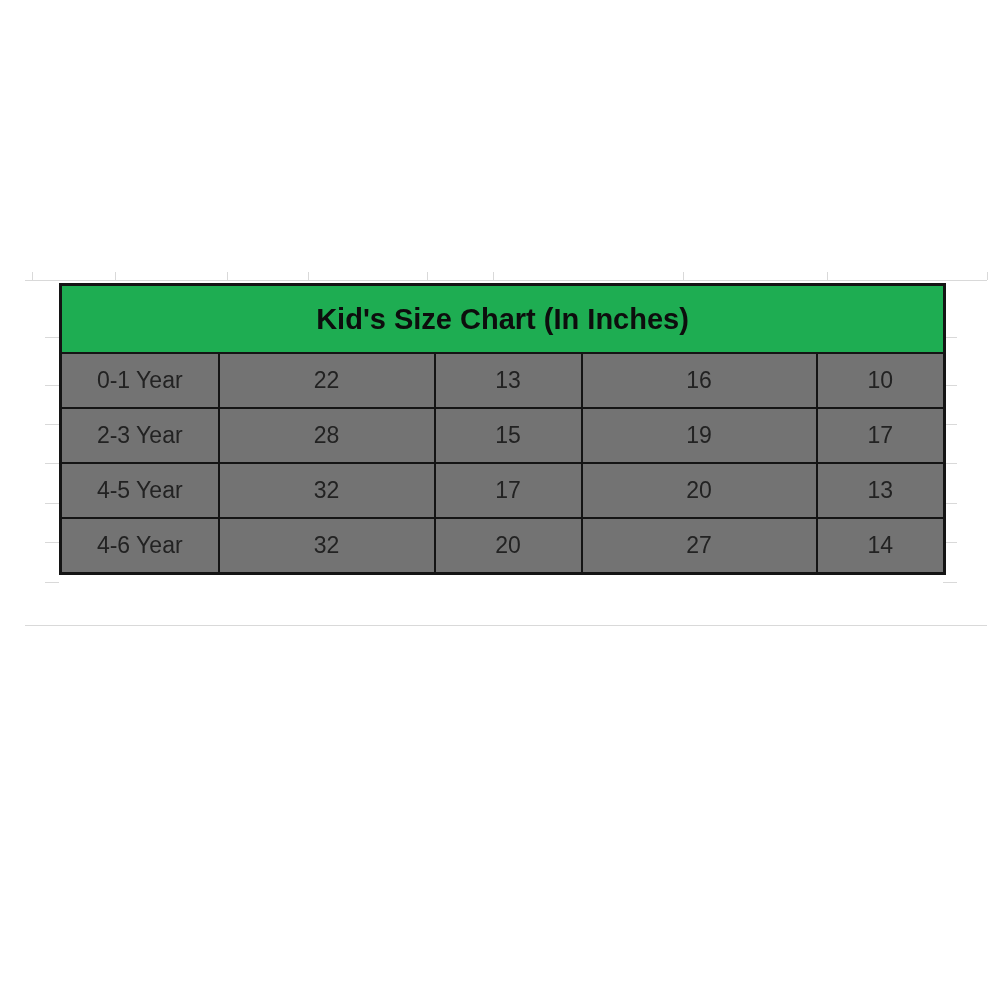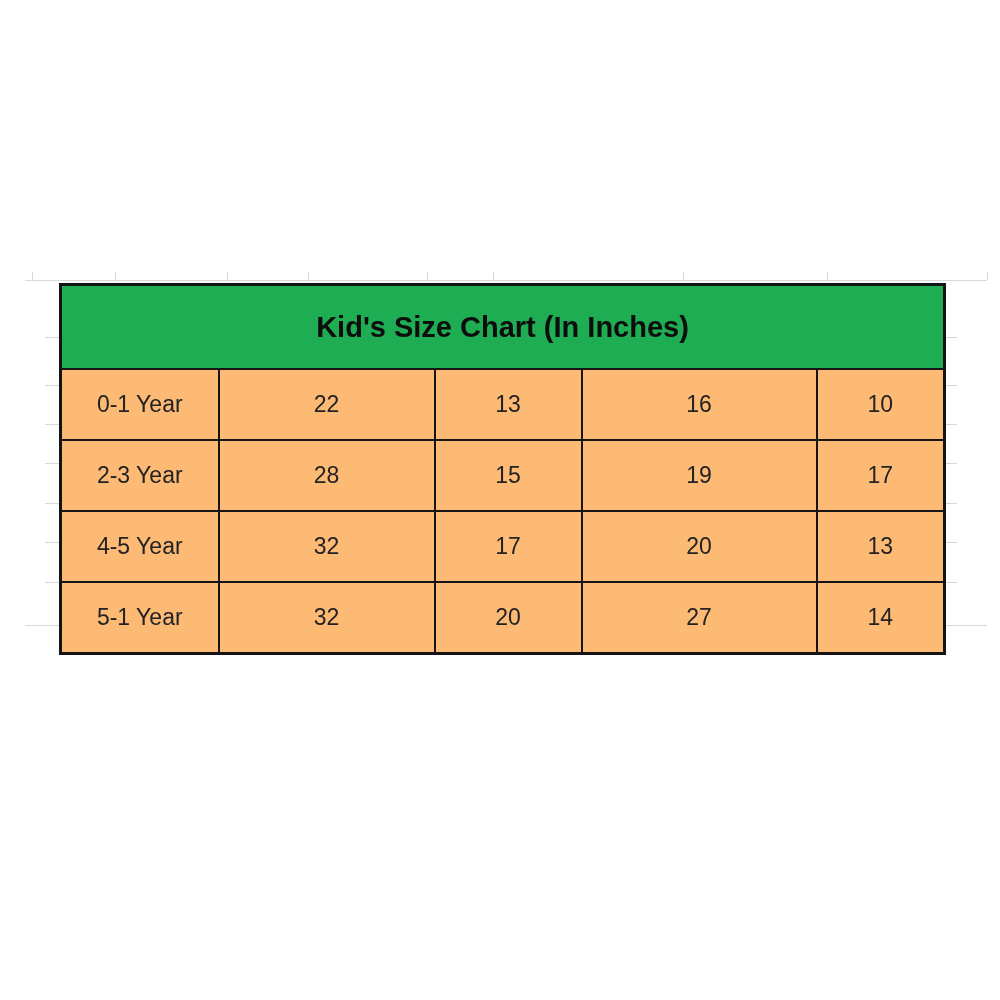--- a/index.html
+++ b/index.html
@@ -30,21 +30,21 @@
     position: absolute;
     left: 59px;
     top: 283px;
     width: 884px;
     border-collapse: collapse;
     table-layout: fixed;
     border: 3px solid var(--border, #141414);
   }
   table.size-chart td, table.size-chart th {
     border: 2px solid var(--border, #141414);
-    padding: 16px;
+    padding: 8px;
     overflow: hidden;
     white-space: nowrap;
   }
   td.title-cell {
     background: var(--title_bg, #1ead52);
     height: 50px;
     text-align: center;
     vertical-align: middle;
     font-size: 29px;
     font-weight: bold;
@@ -54,21 +54,21 @@
     background: var(--header_bg, #ffff00);
     height: 44px;
     text-align: left;
     vertical-align: middle;
     padding-left: 7px;
     font-size: 28px;
     font-weight: bold;
     color: #0d0d0d;
   }
   td.data-cell {
-    background: #fdba74;
+    background: #737373;
     height: 37px;
     text-align: center;
     vertical-align: middle;
     font-size: 23px;
     font-weight: 400;
     color: #222222;
     margin-top: 40px;
   }
 </style>
 </head>
@@ -129,21 +129,21 @@
         <td class="data-cell">17</td>
       </tr>
       <tr>
         <td class="data-cell">4-5 Year</td>
         <td class="data-cell">32</td>
         <td class="data-cell">17</td>
         <td class="data-cell">20</td>
         <td class="data-cell">13</td>
       </tr>
       <tr>
-        <td class="data-cell">5-1 Year</td>
+        <td class="data-cell">4-6 Year</td>
         <td class="data-cell">32</td>
         <td class="data-cell">20</td>
         <td class="data-cell">27</td>
         <td class="data-cell">14</td>
       </tr>
     </tbody>
   </table>
 </div>
 
 </body></html>

